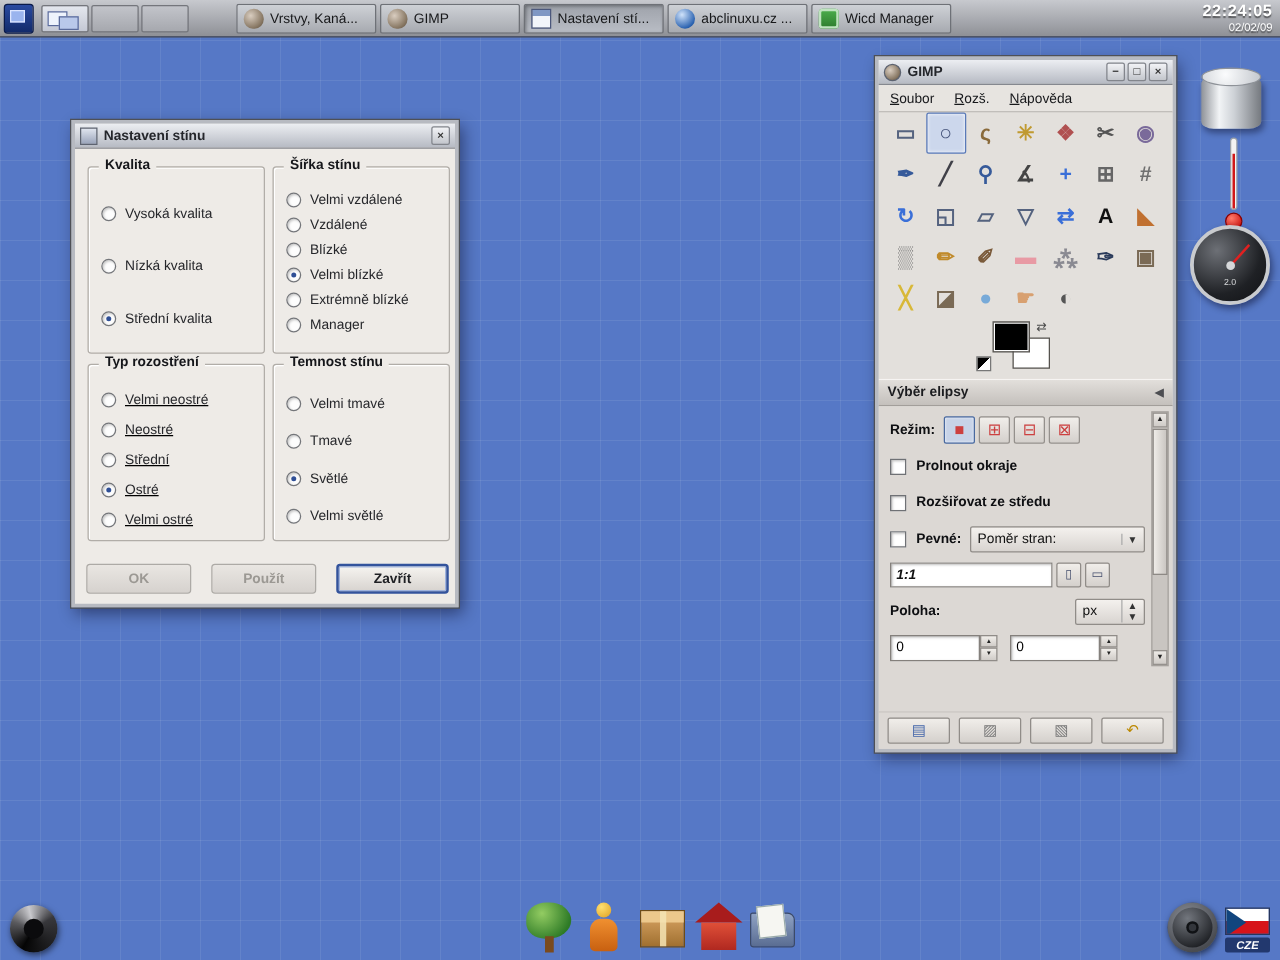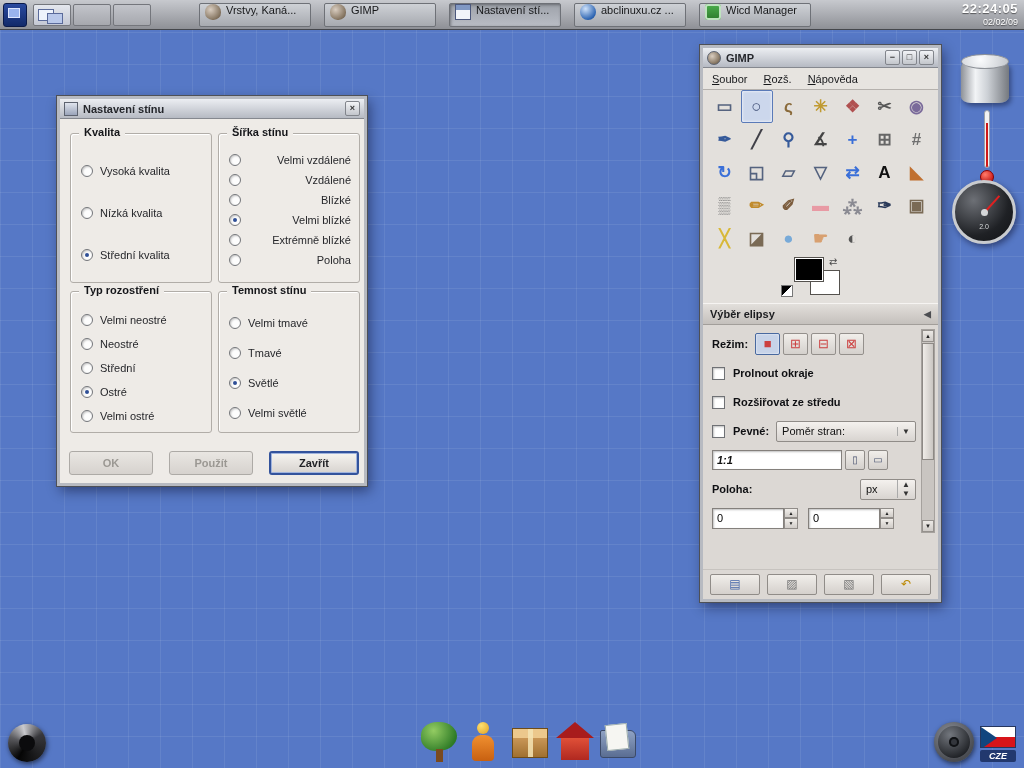--- a/index.html
+++ b/index.html
@@ -31,24 +31,24 @@
     background:#9ab4ee; border:1px solid #dde6ff; }
   .pager{ display:flex; gap:2px; margin-left:2px; }
   .pager-cell{ width:38px; height:22px; border:1px solid #74767c; border-radius:2px;
     background:linear-gradient(#c2c4ca,#a6a8ae); position:relative; }
   .pager-cell.active{ background:linear-gradient(#e4e7ee,#c4c8d4); }
   .pager-cell.active::before{ content:""; position:absolute; left:4px; top:4px; width:14px; height:10px;
     background:#eef3fc; border:1px solid #5a6a9a; }
   .pager-cell.active::after{ content:""; position:absolute; left:13px; top:8px; width:14px; height:9px;
     background:#b9c8ea; border:1px solid #5a6a9a; }
   #taskbar{ flex:1; display:flex; gap:3px; margin-left:34px; overflow:hidden; }
-  .task{ width:112px; height:24px; display:flex; gap:5px; padding:0 5px;
+  .task{ width:112px; height:24px; display:flex; align-items:center; gap:5px; padding:0 5px;
     border:1px solid #6e7177; border-radius:2px;
     background:linear-gradient(#ced1d6,#a7aab0);
-    font-size:11px; color:#17181a; white-space:nowrap; overflow:hidden;margin-left:10px; }
+    font-size:11px; color:#17181a; white-space:nowrap; overflow:hidden; }
   .task.active{ background:linear-gradient(#9ea2aa,#b9bdc5); box-shadow:inset 1px 1px 3px rgba(0,0,0,.35); }
   .task-icon{ width:16px; height:16px; flex:0 0 16px; }
   .task-icon[data-icon="gimp"]{ background:radial-gradient(circle at 35% 35%, #d9cdc0, #8a7a66 65%, #594a39); border-radius:50% 50% 46% 46%; }
   .task-icon[data-icon="window"]{ background:linear-gradient(#8098c4 0 5px, #f2f5fa 5px); border:1px solid #4c587c; }
   .task-icon[data-icon="globe"]{ background:radial-gradient(circle at 35% 30%, #cfe2fa, #2a62b0 72%, #173d7c); border-radius:50%; }
   .task-icon[data-icon="network"]{ background:
       linear-gradient(#4db04d,#2d7a2d); border-radius:3px; box-shadow:inset 0 0 0 2px #bfe3bf; }
   .task-label{ overflow:hidden; text-overflow:ellipsis; }
   #clock{ margin-left:auto; text-align:right; color:#ffffff; line-height:1.15; text-shadow:0 1px 1px rgba(0,0,0,.5); }
   #clock .time{ font-size:13px; font-weight:bold; letter-spacing:.5px; }
@@ -68,21 +68,21 @@
   
   #shadow-dialog{ left:57px; top:96px; width:310px; height:390px; }
   .dlg-body{ position:relative; width:100%; height:368px; }
   .group{ position:absolute; border:1px solid #b1ada8; border-radius:3px;
     box-shadow:inset 1px 1px 0 #ffffff; }
   .group-title{ position:absolute; top:-8px; left:8px; background:#eeebe7; padding:0 5px;
     font-size:11px; font-weight:bold; color:#15161a; }
   .radio-list{ padding:16px 8px 0 10px; }
   .radio-row{ display:flex; align-items:center; gap:7px; font-size:11px; color:#26272b; }
   .rows-42 .radio-row{ height:42px; }
-  .rows-20 .radio-row{ height:20px;justify-content:space-between; }
+  .rows-20 .radio-row{ height:20px; }
   .rows-24 .radio-row{ height:24px; }
   .rows-30 .radio-row{ height:30px; }
   .radio{ width:12px; height:12px; flex:0 0 12px; border-radius:50%; background:#fdfdfd;
     border:1px solid #74767a; box-shadow:inset 1px 1px 2px rgba(0,0,0,.22); position:relative; }
   .radio.checked::after{ content:""; position:absolute; inset:3px; border-radius:50%; background:#2f4f96; }
   .btn{ position:absolute; height:24px; border:1px solid #85888e; border-radius:3px;
     background:linear-gradient(#f6f4f0,#d7d3cf); font-size:11px; font-weight:bold; color:#1f2024;
     text-align:center; line-height:22px; }
   .btn.disabled{ color:#9b9893; background:linear-gradient(#e9e6e2,#d6d2ce); border-color:#adaaa6; }
   .btn.default{ border:2px solid #33539c; line-height:20px; box-shadow:inset 0 0 0 1px #9fb3dd; }
@@ -310,26 +310,26 @@
               <span>Velmi blízké</span>
             </div>
 
             <div class="radio-row">
               <span class="radio"></span>
               <span>Extrémně blízké</span>
             </div>
 
             <div class="radio-row">
               <span class="radio"></span>
-              <span>Poloha</span>
+              <span>Manager</span>
             </div>
           </div>
       </div>
 
-      <div class="group" style="left:10px; top:172px; width:142px; height:142px;">
+      <div class="group" style="left:10px; top:172px; width:142px; height:142px;text-decoration:underline;">
         <div class="group-title">Typ rozostření</div>
         <div class="radio-list rows-24">
 
             <div class="radio-row">
               <span class="radio"></span>
               <span>Velmi neostré</span>
             </div>
 
             <div class="radio-row">
               <span class="radio"></span>

